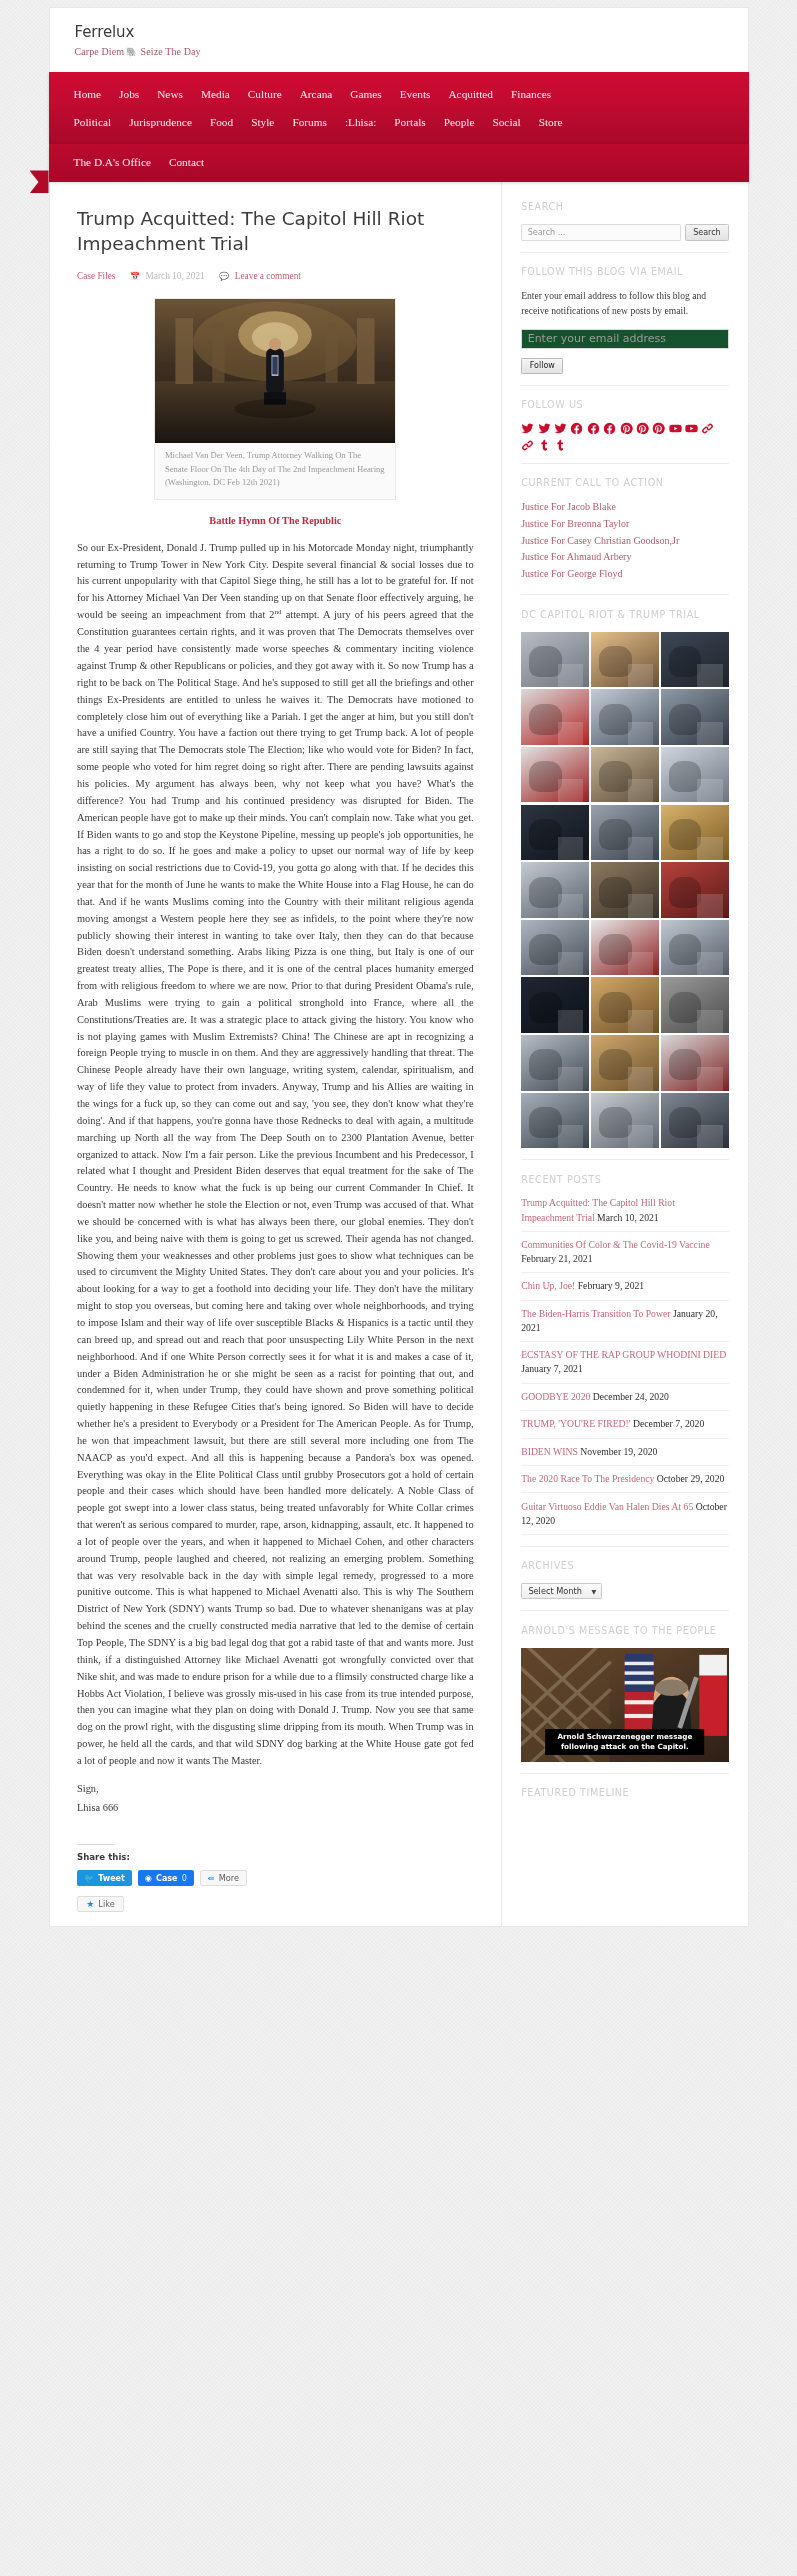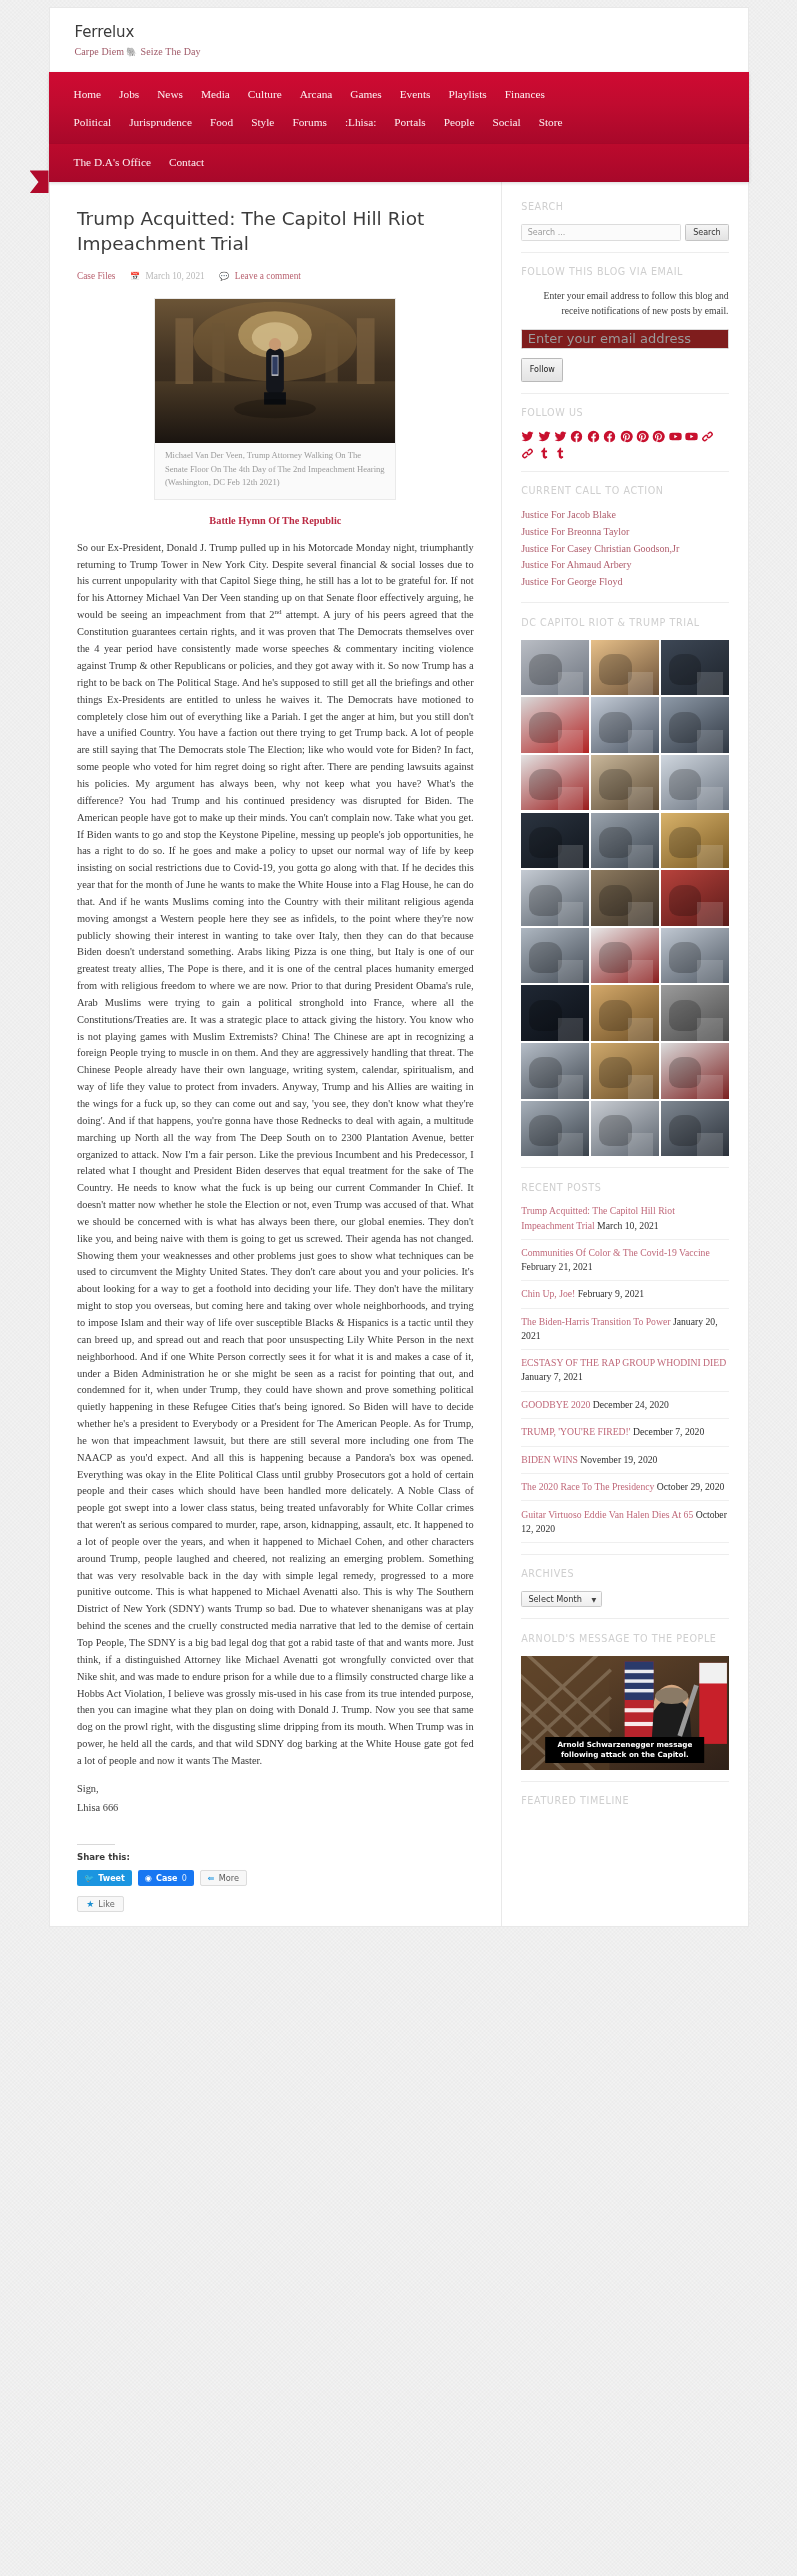--- a/index.html
+++ b/index.html
@@ -221,34 +221,34 @@
     display:flex; align-items:center;
   }
   .search-btn {
     background:linear-gradient(180deg,#f5f5f5,#e3e3e3);
     border:0.7px solid #c4c4c4; border-radius:1.4px;
     font-family:"DejaVu Sans", sans-serif; font-size:8px; color:#333;
     padding:0 6.9px; height:16.5px; display:flex; align-items:center;
   }
   .follow-desc {
     font-family:"Liberation Serif", serif;
-    font-size:9.6px; line-height:1.55; color:#3c3c3c; margin:0 0 9.6px 0;text-align:right;
+    font-size:9.6px; line-height:1.55; color:#3c3c3c; margin:0 0 9.6px 0;
   }
   .email-input {
-    border:0.7px solid #dcdcdc; background:#7f1d1d;
-    font-family:"DejaVu Sans", sans-serif; font-size:13px; color:#9b9b9b;
+    border:0.7px solid #dcdcdc; background:#14532d;
+    font-family:"DejaVu Sans", sans-serif; font-size:11px; color:#9b9b9b;
     padding:2.7px 5.5px; height:20px; width:100%; border-radius:1.4px;
     display:flex; align-items:center; margin-bottom:9px;
   }
   .follow-btn {
     display:inline-flex; align-items:center; justify-content:center;
     background:linear-gradient(180deg,#f5f5f5,#e3e3e3);
     border:0.7px solid #b9b9b9; border-radius:1.4px;
     font-family:"DejaVu Sans", sans-serif; font-size:8px; color:#222;
-    padding:0 7.6px; height:24px;
+    padding:0 7.6px; height:16px;
   }
 
   .social-grid { display:flex; flex-wrap:wrap; gap:4.1px 3.4px; max-width:199px; }
   .social-grid .sico { width:13px; height:13px; color:#c8102e; display:block; }
   .social-grid .sico svg { width:13px; height:13px; fill:#c8102e; display:block; }
 
   .cta-list { list-style:none; margin:0; padding:0; }
   .cta-list li { margin:0 0 2.1px 0; }
   .cta-list a {
     font-family:"Liberation Serif", serif;
@@ -296,21 +296,21 @@
     <nav class="nav-ribbon">
       <div class="nav-row" id="navrow1">
           <a href="#">Home</a>
           <a href="#">Jobs</a>
           <a href="#">News</a>
           <a href="#">Media</a>
           <a href="#">Culture</a>
           <a href="#">Arcana</a>
           <a href="#">Games</a>
           <a href="#">Events</a>
-          <a href="#">Playlists</a>
+          <a href="#">Acquitted</a>
           <a href="#">Finances</a>
         </div>
       <div class="nav-row" id="navrow2">
           <a href="#">Political</a>
           <a href="#">Jurisprudence</a>
           <a href="#">Food</a>
           <a href="#">Style</a>
           <a href="#">Forums</a>
           <a href="#">:Lhisa:</a>
           <a href="#">Portals</a>

